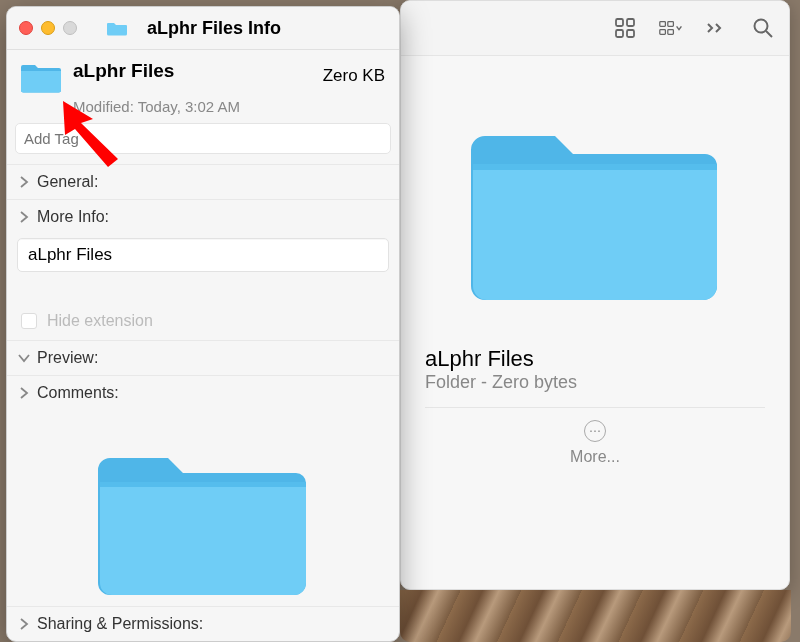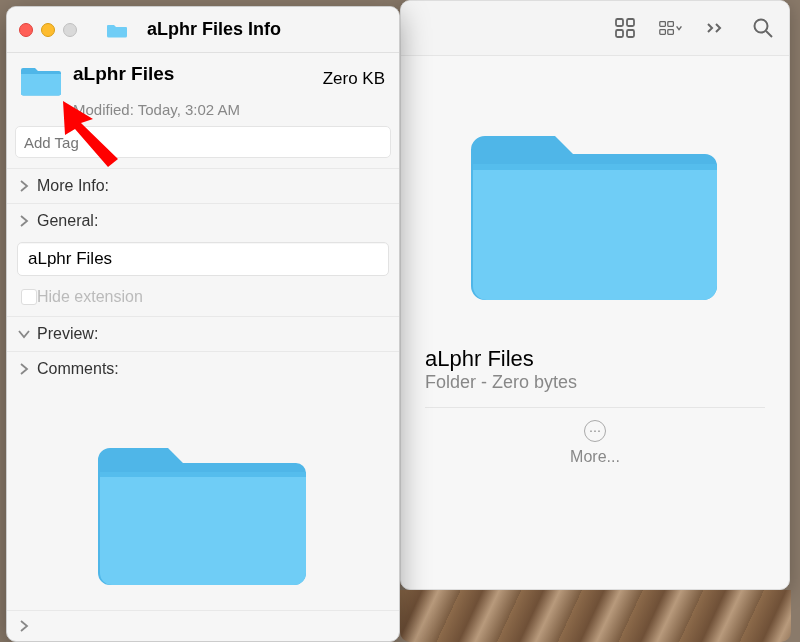--- a/index.html
+++ b/index.html
@@ -39,21 +39,21 @@
 
 .tags-field { margin: 4px 8px 10px 8px; height:32px; border:1px solid #e4e4e4; border-radius:5px; background:#fff; padding: 6px 8px; color:#bbb; font-size:15px;}
 
 .section-row { display:flex; align-items:center; padding: 8px 10px; border-top:1px solid #e8e8e8; font-size:16px; color:#333; gap:6px; cursor:default;}
 .section-row:first-of-type { border-top:1px solid #e8e8e8;}
 .disclosure { width:14px; height:14px; display:flex; align-items:center; justify-content:center; color:#888;}
 .section-label { font-size:16px; }
 
 .name-input-wrap { padding: 4px 10px 8px 10px; }
 .name-input { width:100%; height:34px; border:1px solid #e2e2e2; border-radius:5px; background:#fff; padding:0 10px; font-size:17px; box-shadow: inset 0 1px 0 rgba(0,0,0,.03);}
-.hide-ext { display:flex; align-items:center; padding: 4px 14px 10px 14px; color:#bbb; font-size:16px;}
+.hide-ext { display:flex; align-items:center; gap:10px; padding: 4px 14px 10px 14px; color:#bbb; font-size:16px;margin-top:28px;}
 .hide-ext .cb { width:16px; height:16px; border:1.5px solid #ddd; border-radius:3px; background:#fff;}
 
 .preview-area { flex:1; display:flex; align-items:center; justify-content:center; padding: 16px 0 0 0;}
 .preview-folder { width:210px; height:180px; }
 
 .arrow-annotation { position:absolute; left:56px; top:94px; width:90px; height:70px; pointer-events:none; }
 
 svg { display:block; }
 </style>
 </head>
@@ -140,29 +140,29 @@
   </div>
 
   <input class="tags-field" placeholder="Add Tag" style="">
 
   <div class="section-row">
     <span class="disclosure">
         <svg width="10" height="12">
           <polyline points="2,1 8,6 2,11" fill="none" stroke="#888" stroke-width="1.8"></polyline>
         </svg>
       </span>
+    <span class="section-label">General:</span>
+  </div>
+  <div class="section-row">
+    <span class="disclosure">
+        <svg width="10" height="12">
+          <polyline points="2,1 8,6 2,11" fill="none" stroke="#888" stroke-width="1.8"></polyline>
+        </svg>
+      </span>
     <span class="section-label">More Info:</span>
-  </div>
-  <div class="section-row">
-    <span class="disclosure">
-        <svg width="10" height="12">
-          <polyline points="2,1 8,6 2,11" fill="none" stroke="#888" stroke-width="1.8"></polyline>
-        </svg>
-      </span>
-    <span class="section-label">General:</span>
   </div>
 
   <div class="name-input-wrap">
     <input class="name-input" value="aLphr Files" style="">
   </div>
   <div class="hide-ext">
     <div class="cb"></div>
     <span>Hide extension</span>
   </div>
 
@@ -192,20 +192,21 @@
       </svg>
     </div>
   </div>
 
   <div class="section-row">
     <span class="disclosure">
         <svg width="10" height="12">
           <polyline points="2,1 8,6 2,11" fill="none" stroke="#888" stroke-width="1.8"></polyline>
         </svg>
       </span>
+    <span class="section-label">Sharing &amp; Permissions:</span>
   </div>
 
   <div class="arrow-annotation">
     <svg width="90" height="70" viewBox="0 0 90 70">
       <defs></defs>
       <polygon points="0,0 30,18 18,22 55,58 45,66 12,28 2,34" fill="#ff0000"></polygon>
     </svg>
   </div>
 </div>
 

